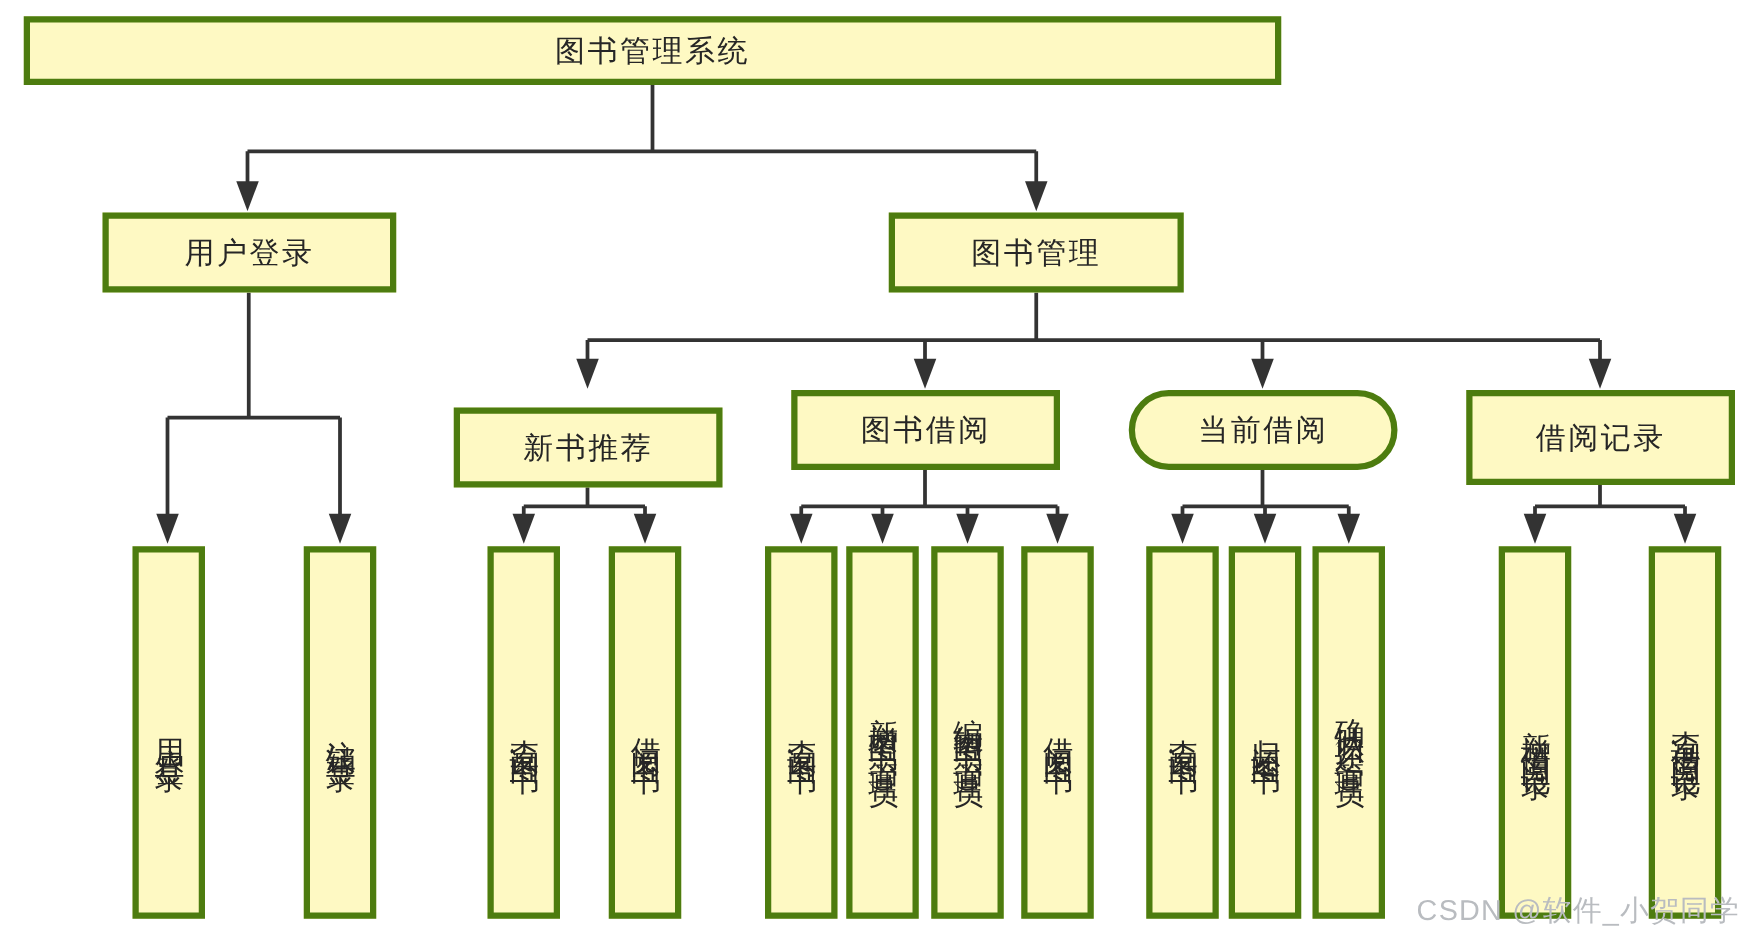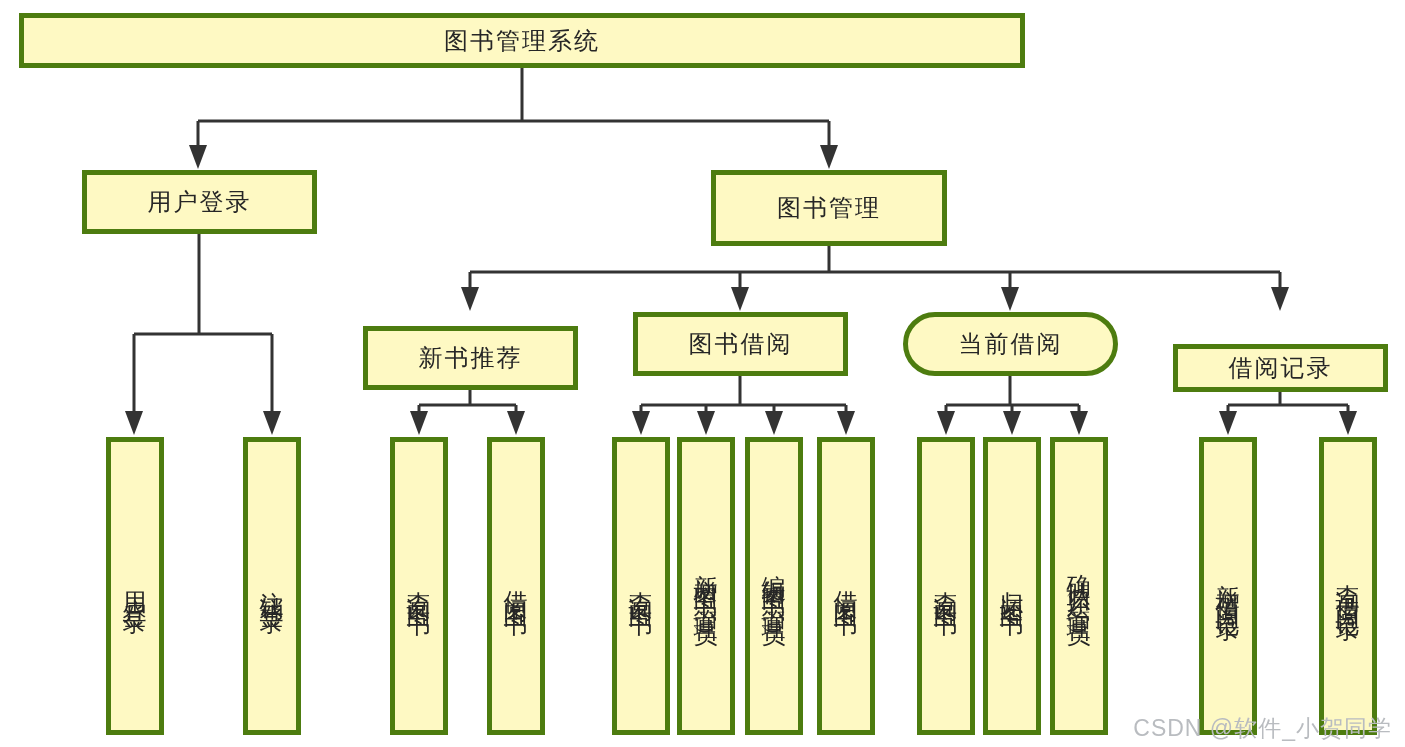--- a/index.html
+++ b/index.html
@@ -98,34 +98,34 @@
     </g>
   </svg>
 
   <div class="box" style="left:19px; top:13px; width:1006px; height:55px;">
     <span class="h-label">图书管理系统</span>
   </div>
 
   <div class="box" style="left:82px; top:170px; width:235px; height:64px;">
     <span class="h-label">用户登录</span>
   </div>
-  <div class="box" style="left:711px; top:170px; width:236px; height:76px;">
+  <div class="box" style="left:711px; top:170px; width:236px; height:64px;">
     <span class="h-label">图书管理</span>
   </div>
 
   <div class="box" style="left:363px; top:312px; width:215px; height:64px;margin-top:14px;">
     <span class="h-label">新书推荐</span>
   </div>
   <div class="box" style="left:633px; top:312px; width:215px; height:64px;">
     <span class="h-label">图书借阅</span>
   </div>
   <div class="box" style="left:903px; top:312px; width:215px; height:64px;border-radius:32px;">
     <span class="h-label">当前借阅</span>
   </div>
-  <div class="box" style="left:1173px; top:312px; width:215px; height:48px;margin-top:32px;">
+  <div class="box" style="left:1173px; top:312px; width:215px; height:76px;">
     <span class="h-label">借阅记录</span>
   </div>
 
   <div class="box" style="left:106px; top:437px; width:58px; height:298px;">
     <span class="v-label">用户登录</span>
   </div>
   <div class="box" style="left:243px; top:437px; width:58px; height:298px;">
     <span class="v-label">注销登录</span>
   </div>
 

